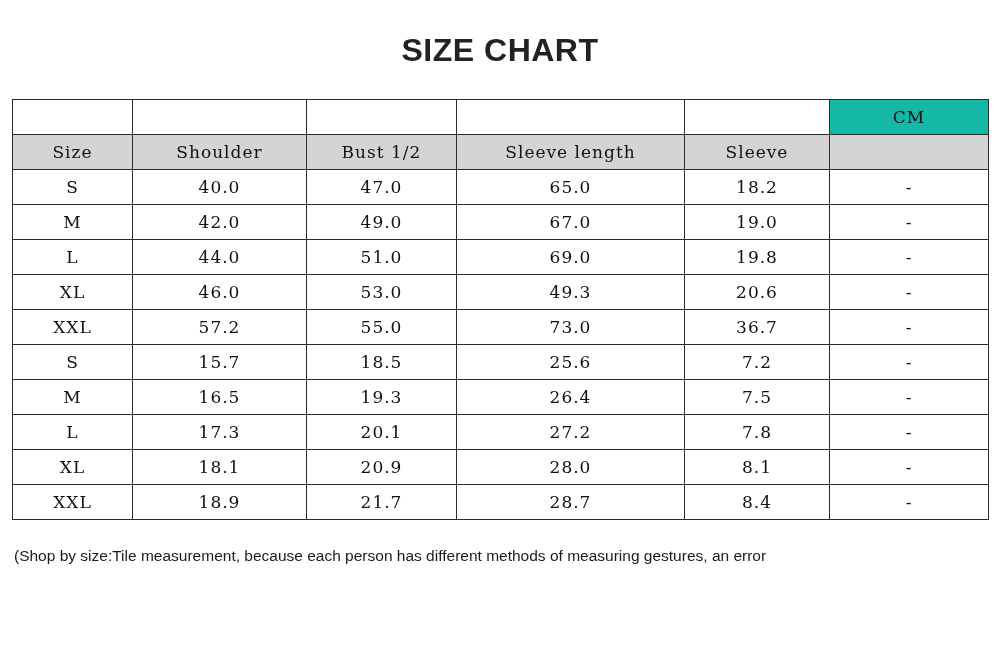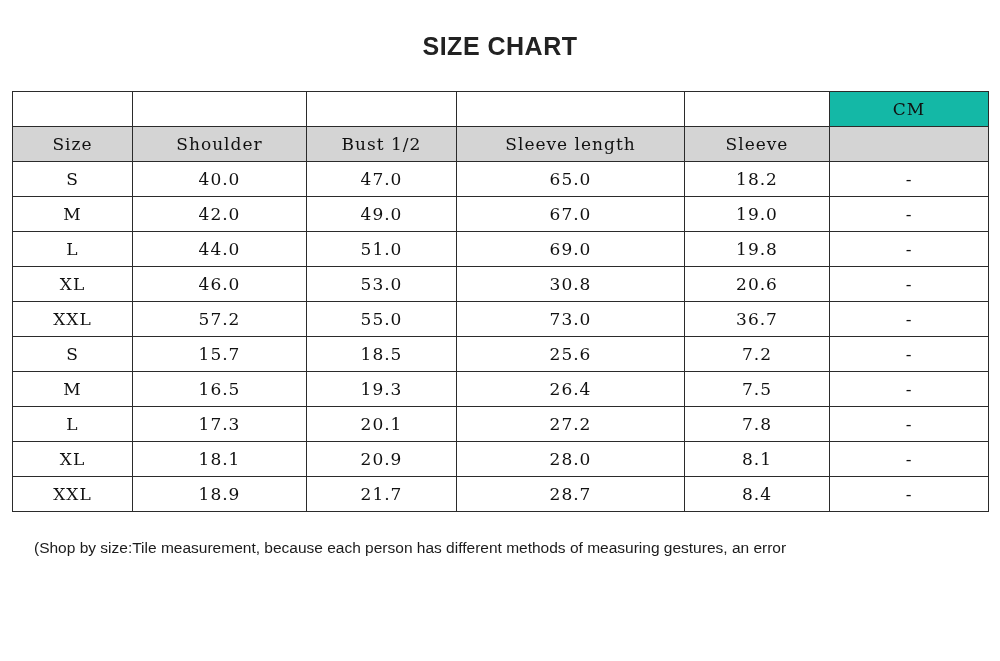--- a/index.html
+++ b/index.html
@@ -15,21 +15,21 @@
     overflow: hidden;
   }
   .page {
     position: relative;
     width: 1000px;
     height: 661px;
     box-sizing: border-box;
   }
   .chart-title {
     text-align: center;
-    font-size: 25px;
+    font-size: 32px;
     font-weight: bold;
     letter-spacing: 0.5px;
     color: #222222;
     padding-top: 32px;
     padding-bottom: 0;
     font-family: "Liberation Sans", sans-serif;
   }
   .table-wrap {
     margin: 30px 12px 0 12px;
   }
@@ -92,21 +92,21 @@
     font-size: 17px;
     color: #111111;
   }
   .note {
     margin: 22px 14px 0 14px;
     font-size: 15.5px;
     line-height: 1.75;
     color: #1b1b1b;
     font-family: "Liberation Sans", sans-serif;
   }
-  .note-line { display: block; margin-left: 20px; }
+  .note-line { display: block; }
 </style>
 </head>
 <body>
 
 <div class="page">
 
   <div class="chart-title">SIZE CHART</div>
 
   <div class="table-wrap">
     <table class="size-table">
@@ -158,21 +158,21 @@
           <td>44.0</td>
           <td>51.0</td>
           <td>69.0</td>
           <td>19.8</td>
           <td class="dash">-</td>
         </tr>
         <tr class="data-row">
           <td>XL</td>
           <td>46.0</td>
           <td>53.0</td>
-          <td>30.8</td>
+          <td>49.3</td>
           <td>20.6</td>
           <td class="dash">-</td>
         </tr>
         <tr class="data-row">
           <td>XXL</td>
           <td>57.2</td>
           <td>55.0</td>
           <td>73.0</td>
           <td>36.7</td>
           <td class="dash">-</td>

